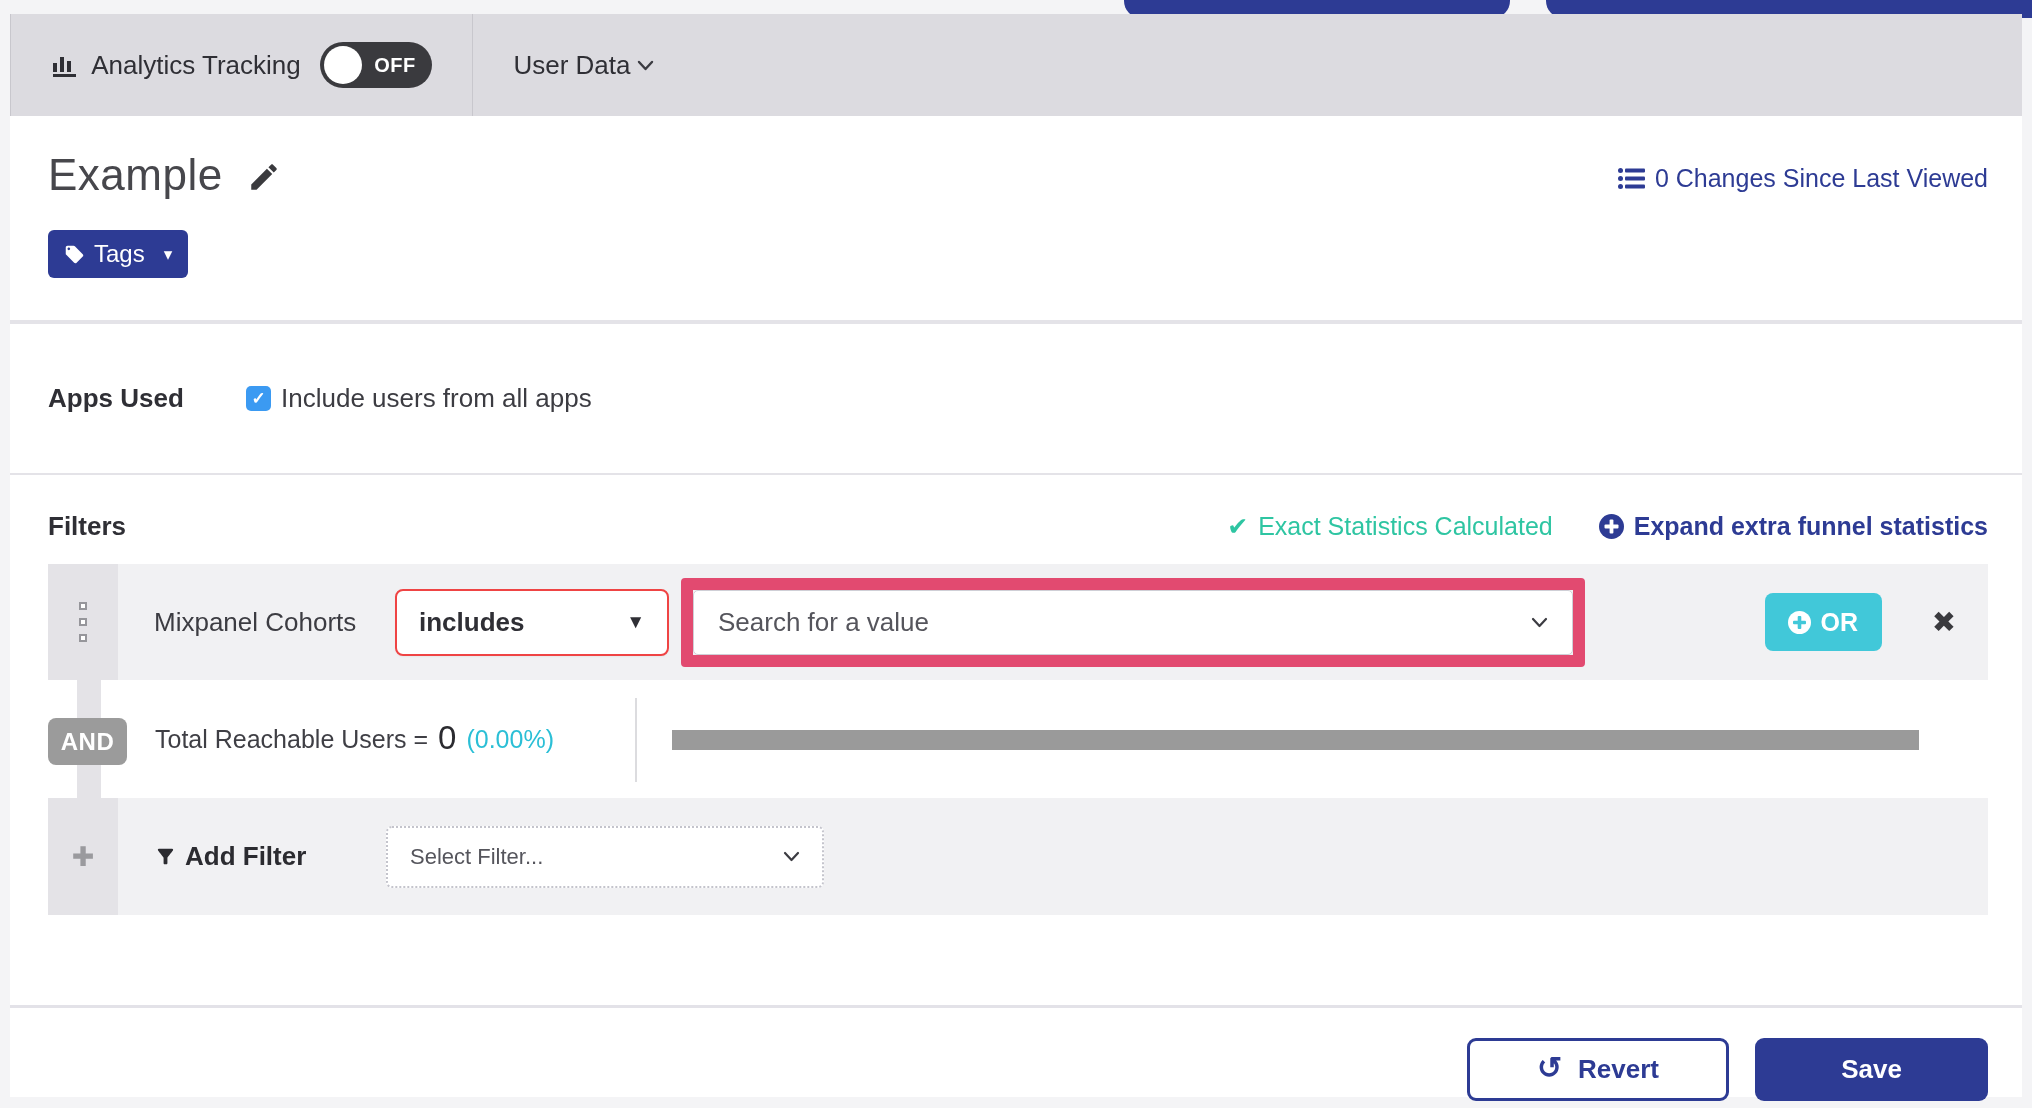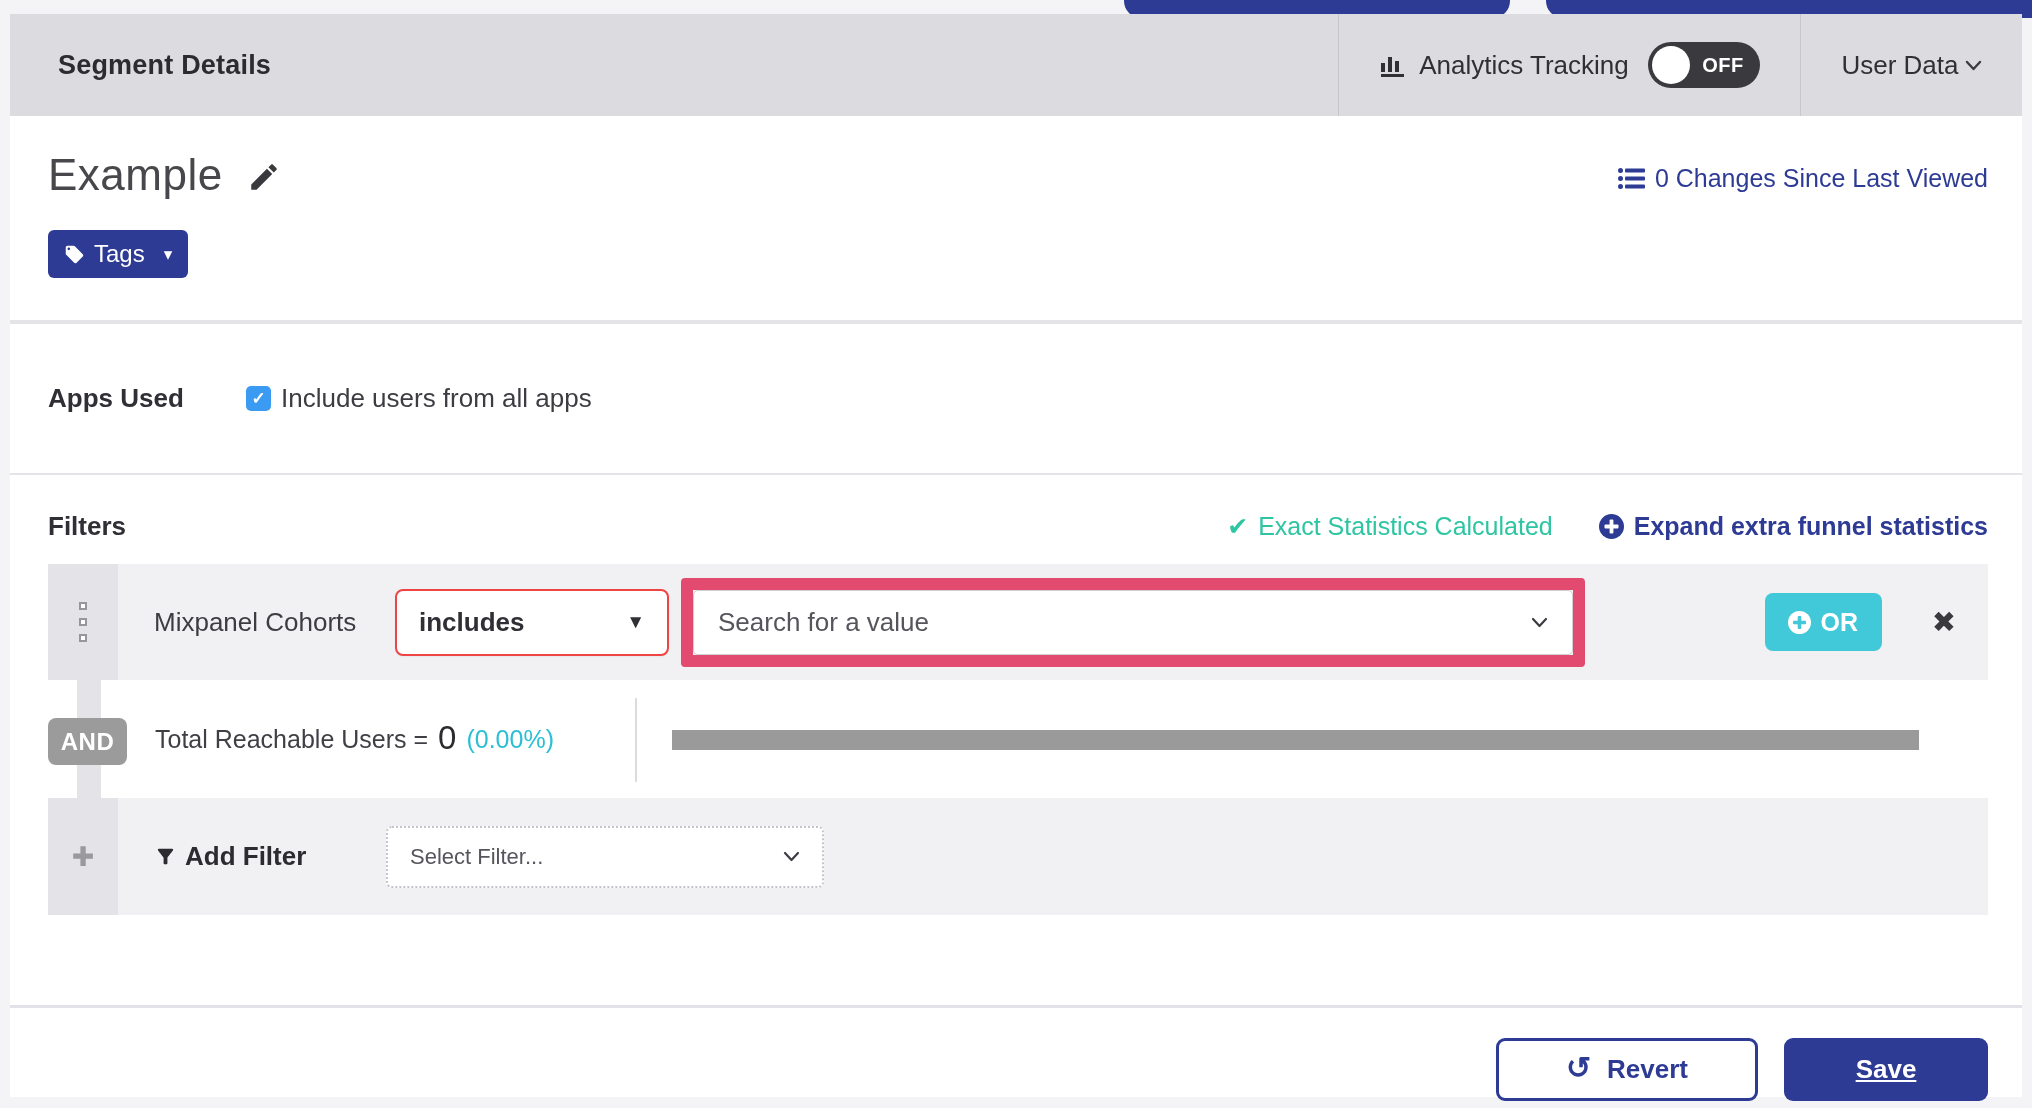--- a/index.html
+++ b/index.html
@@ -165,39 +165,37 @@
     display:flex; align-items:center; justify-content:flex-end; gap:26px; padding-right:34px;
   }
   .revert-btn {
     width:262px; height:63px; background:#fff; border:3px solid #2d3b94; border-radius:9px;
     color:#2d3b94; font-size:26px; font-weight:bold;
     display:flex; align-items:center; justify-content:center; gap:16px; cursor:pointer;
     font-family:"Liberation Sans", sans-serif;
   }
   .revert-glyph { font-size:30px; font-weight:bold; line-height:1; margin-top:-3px; }
   .save-btn {
-    width:204px; height:63px; background:#2d3b94; border:none; border-radius:9px;
+    width:233px; height:63px; background:#2d3b94; border:none; border-radius:9px;
     color:#fff; font-size:26px; font-weight:bold; cursor:pointer;
     display:flex; align-items:center; justify-content:center;
     font-family:"Liberation Sans", sans-serif;
-    text-decoration:underline;
   }
   svg { display:block; }
 </style>
 </head>
 <body>
 
 <div class="page">
   <div class="pill pill-1"></div>
   <div class="pill pill-2"></div>
 
   <div class="card">
 
     <div class="header-bar">
-      <div class="header-title">Segment Details</div>
 
       <div class="header-analytics">
         <span>
           <svg width="27" height="25" viewBox="0 0 27 25" fill="none">
             <rect x="2" y="21" width="23" height="3" fill="#2f2f35"></rect>
             <rect x="2" y="10" width="4" height="9" fill="#2f2f35"></rect>
             <rect x="9" y="4" width="4" height="15" fill="#2f2f35"></rect>
             <rect x="16" y="8" width="4" height="11" fill="#2f2f35"></rect>
             <rect x="23" y="2" width="4" height="17" fill="#2f2f35" opacity="0"></rect>
           </svg>

